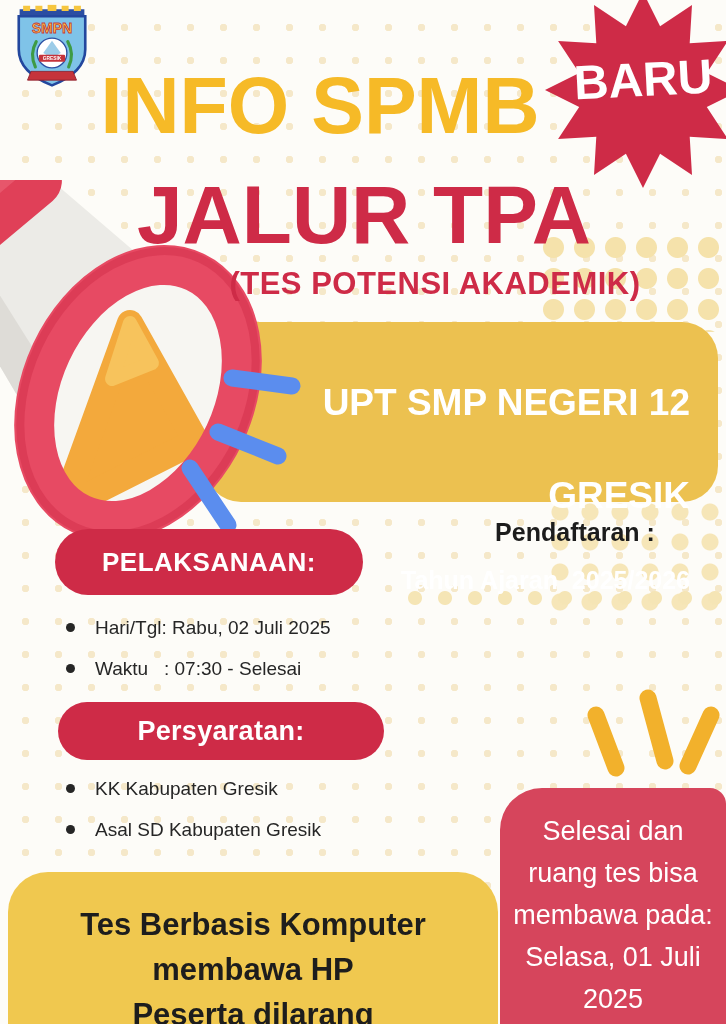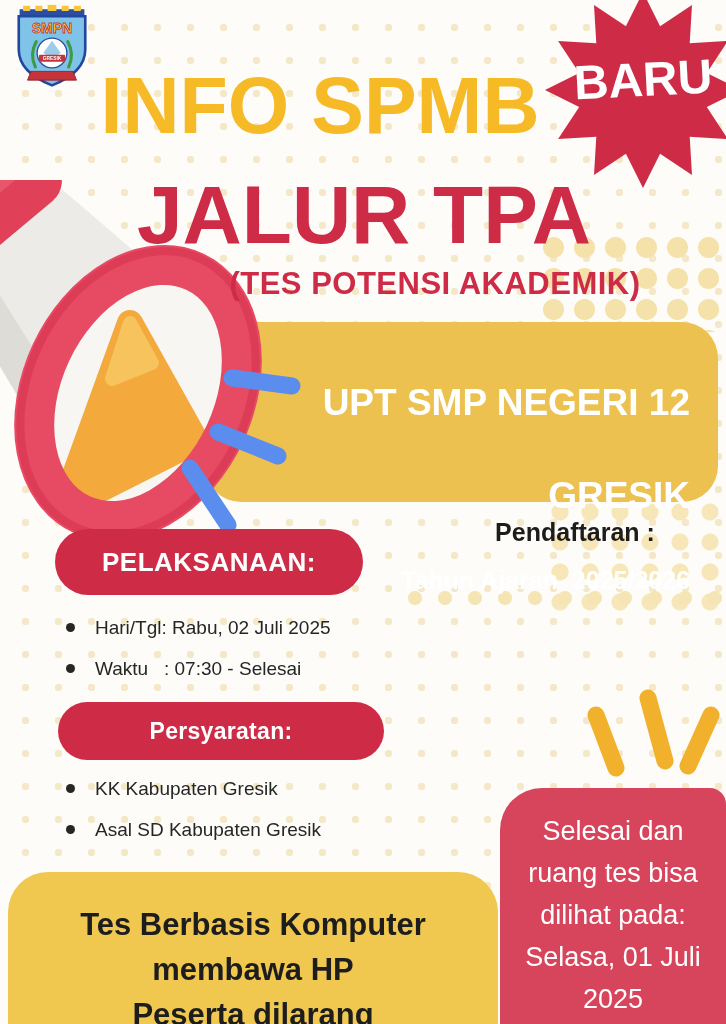--- a/index.html
+++ b/index.html
@@ -33,21 +33,21 @@
     background:#ECC150;border-radius:36px;box-sizing:border-box;
     padding:16px 28px 0 0;text-align:right;color:#FFFFFF;white-space:pre;}
   .school-line-big{font-size:37px;font-weight:700;line-height:57px;}
   .school-line-small{font-size:25px;font-weight:700;line-height:40px;}
 
   .megaphone{position:absolute;left:-60px;top:180px;z-index:2;}
 
   .pill{position:absolute;z-index:3;background:#CE2B47;color:#FFFFFF;
     display:flex;align-items:center;justify-content:center;font-weight:800;}
   .pill-pelaksanaan{left:55px;top:529px;width:308px;height:66px;border-radius:34px;font-size:26px;letter-spacing:.5px;}
-  .pill-persyaratan{left:58px;top:702px;width:326px;height:58px;border-radius:30px;font-size:23px;letter-spacing:.3px;}
+  .pill-persyaratan{left:58px;top:702px;width:326px;height:58px;border-radius:30px;font-size:27px;letter-spacing:.3px;}
 
   .registration{position:absolute;left:425px;top:514px;width:300px;z-index:3;text-align:center;color:#1C1C1C;}
   .reg-label{font-size:25px;font-weight:800;line-height:36px;}
   .reg-dates{font-size:28px;font-weight:800;line-height:38px;}
 
   .list{position:absolute;z-index:3;margin:0;padding:0;list-style:none;}
   .list1{left:66px;top:607px;}
   .list2{left:66px;top:768px;}
   .list li{display:flex;align-items:center;height:41px;}
   .bullet{width:9px;height:9px;border-radius:50%;background:#262626;margin-right:20px;flex:0 0 auto;}
@@ -169,17 +169,17 @@
 
   <div class="note-box">
     <div>Tes Berbasis Komputer</div>
     <div>membawa HP</div>
     <div>Peserta dilarang</div>
   </div>
 
   <div class="location-box">
     <div>Selesai dan</div>
     <div>ruang tes bisa</div>
-    <div>dilihat pada:</div>
+    <div>membawa pada:</div>
     <div>Selasa, 01 Juli</div>
     <div>2025</div>
   </div>
 </div>
 
 </body></html>

